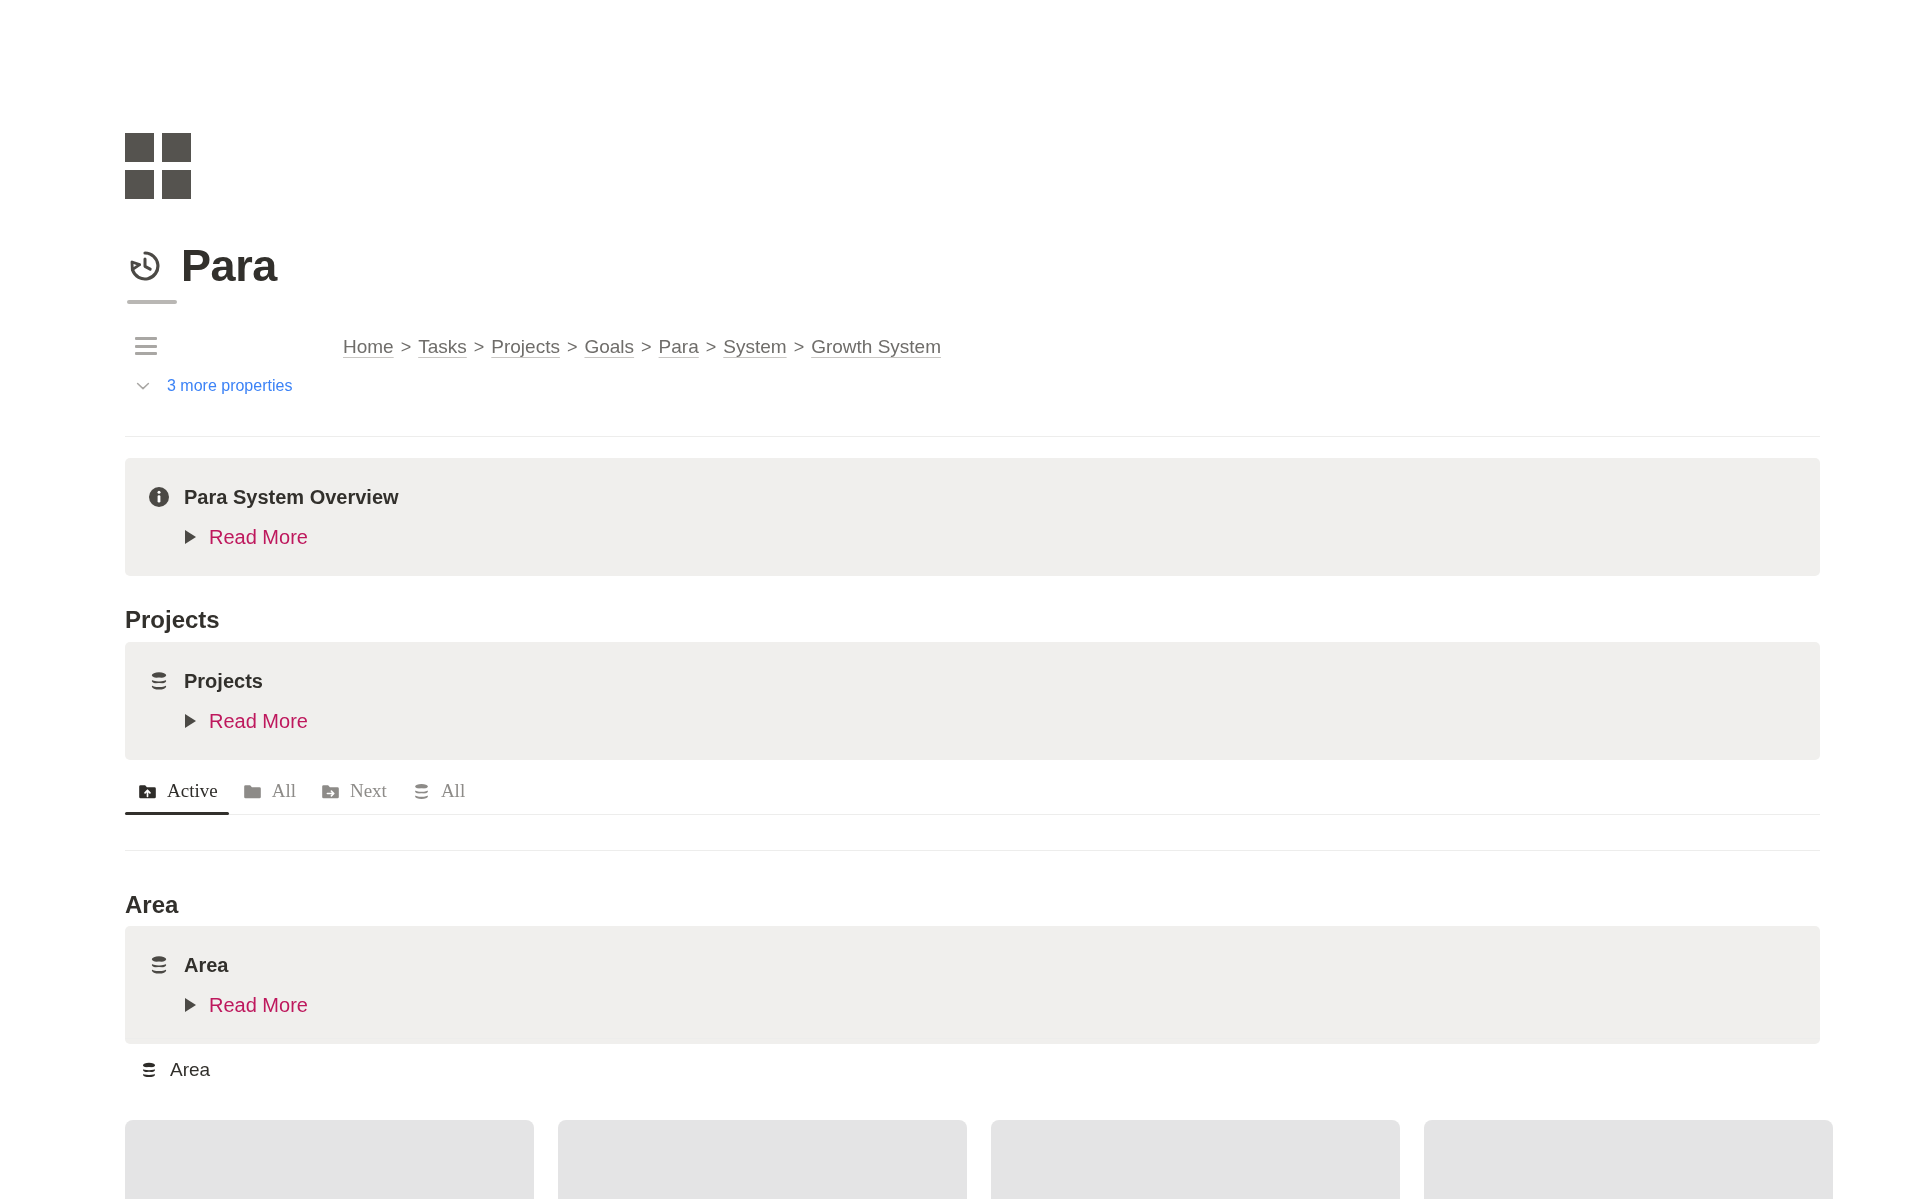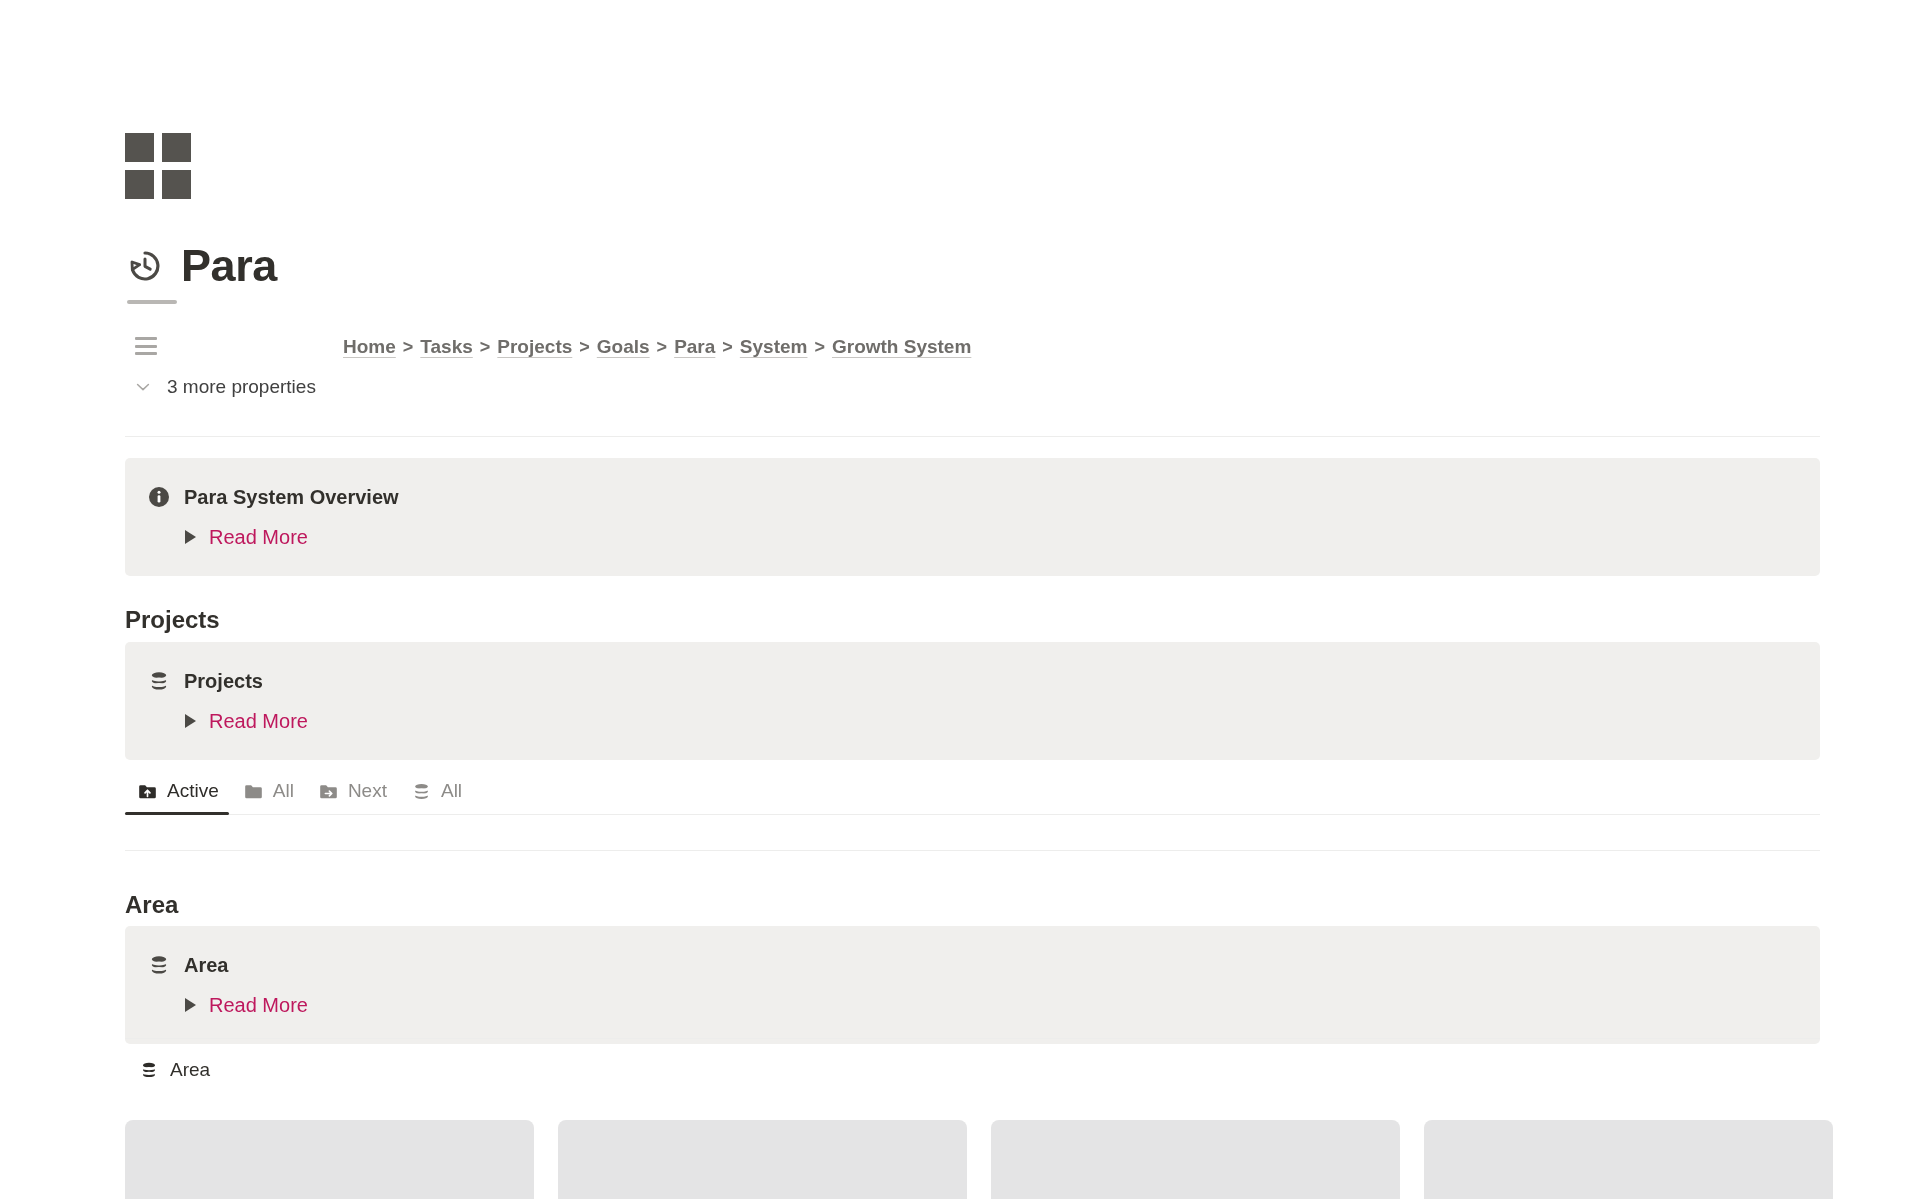--- a/index.html
+++ b/index.html
@@ -110,21 +110,20 @@
   .crumbs {
     position: absolute;
     left: 218px;
     top: 0;
     display: flex;
     align-items: baseline;
     flex-wrap: nowrap;
     font-size: 19px;
     color: #6f6d6a;
     line-height: 26px;
-    font-weight: bold;
   }
   .crumb {
     text-decoration: underline;
     text-decoration-color: #c8c6c3;
     text-underline-offset: 4px;
     color: #6f6d6a;
     white-space: nowrap;
     cursor: pointer;
   }
   .crumb-sep {
@@ -134,22 +133,22 @@
   }
 
   
   .more-props {
     position: absolute;
     left: 8px;
     top: 376px;
     display: flex;
     align-items: center;
     gap: 14px;
-    font-size: 19px;
-    color: #404040;
+    font-size: 16px;
+    color: #3b82f6;
     cursor: pointer;
   }
   .chev-down {
     width: 20px;
     height: 20px;
     display: block;
   }
 
   
   .divider {
@@ -233,20 +232,21 @@
     left: 0px;
     top: 774px;
     width: 1695px;
     height: 42px;
   }
   .tabs-inner {
     display: flex;
     align-items: flex-start;
     gap: 0px;
     height: 34px;
+    font-family: Liberation Serif, serif;
   }
   .tab {
     display: flex;
     align-items: center;
     gap: 9px;
     padding: 0 12px 0 12px;
     height: 34px;
     cursor: pointer;
     font-size: 19px;
     line-height: 34px;

